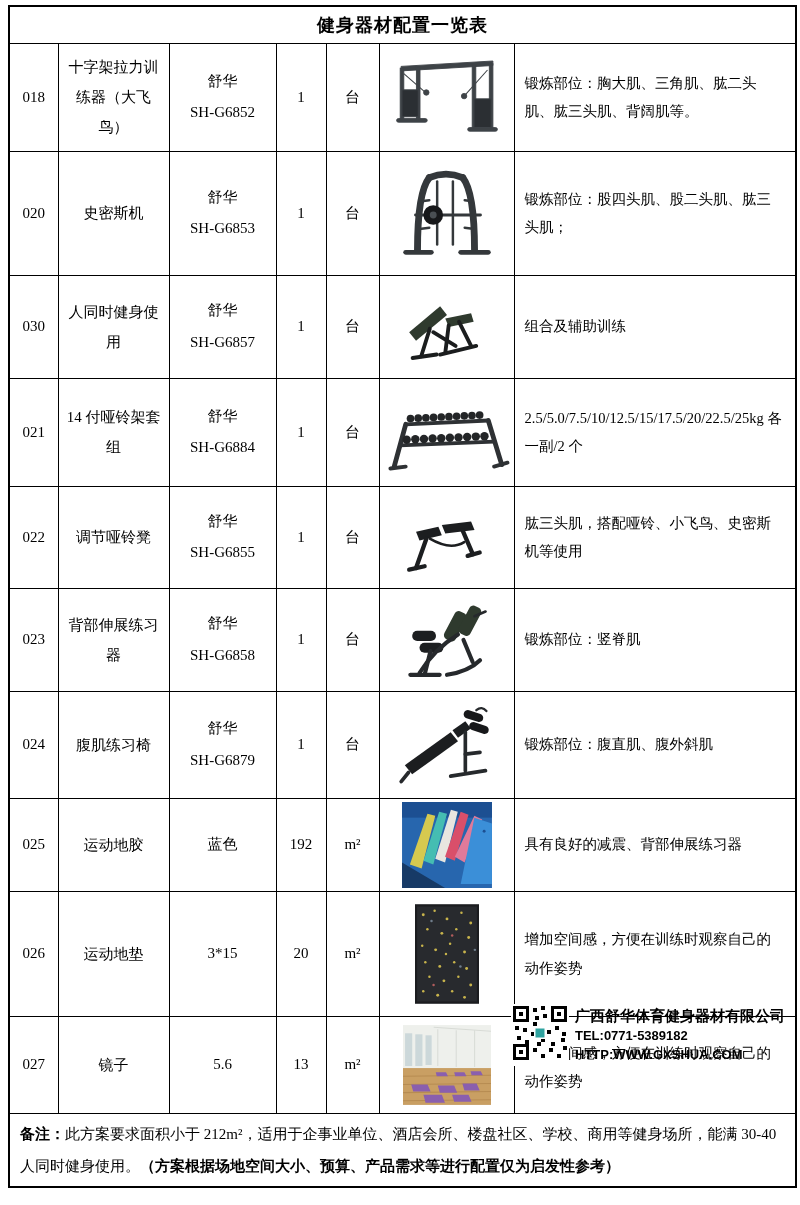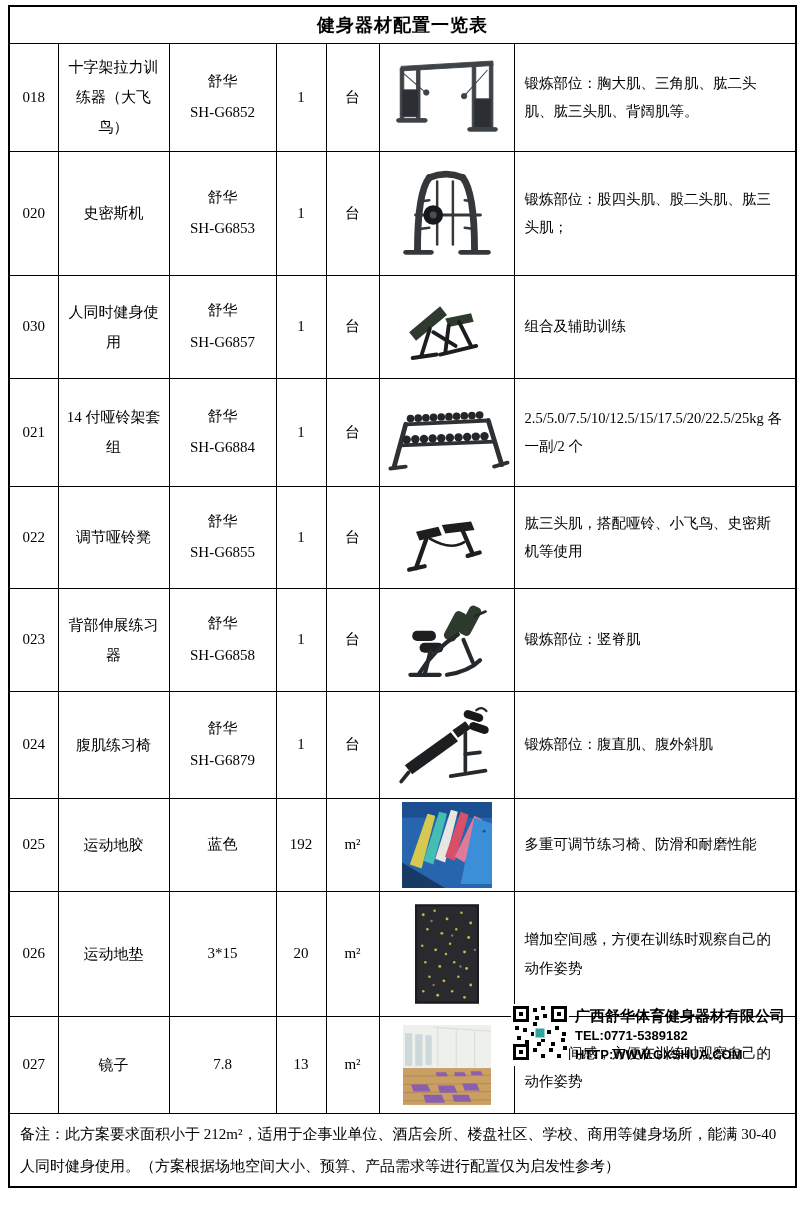--- a/index.html
+++ b/index.html
@@ -21,21 +21,21 @@
   tr.r027 { height:97px;  }
   tr.footer-row { height:65px; }
 
   td.c-name { line-height:2.0; padding:0 7px; }
   td.c-model .mline { line-height:2.1; }
   td.c-remark { text-align:left; padding:13px 10px; line-height:1.95; font-size:14.5px; }
   td.c-remark.pad-down { padding-top:22px; vertical-align:top; }
   td.c-img svg { display:block; margin:0 auto; }
 
   tr.footer-row td { text-align:left; padding:4px 10px; line-height:2.15; font-size:15px; }
-  .fw-b { font-weight:normal;margin-top:44px; }
+  .fw-b { font-weight:bold;margin-top:44px; }
 
   .watermark { position:absolute; left:511px; top:1004px; width:286px; display:flex; align-items:flex-start; gap:6px; z-index:5; }
   .wm-text { font-family:"Liberation Sans","DejaVu Sans",sans-serif; font-weight:bold; color:#000; padding-top:2px; }
   .wm-company { font-size:15px; line-height:1.3; white-space:nowrap; }
   .wm-tel, .wm-url { font-size:13px; line-height:1.5; white-space:nowrap; }
   .qr-box { flex:0 0 auto; background:#fff; }
 </style>
 </head>
 <body>
 
@@ -293,21 +293,21 @@
           <polygon points="0,62 0,88 44,88" fill="#173a66"></polygon>
           <polygon points="8,64 26,12 34,14 20,68" fill="#d6c94f"></polygon>
           <polygon points="22,60 38,10 46,12 32,64" fill="#45bdb2"></polygon>
           <polygon points="34,58 50,8 57,10 44,62" fill="#e8e6e0"></polygon>
           <polygon points="44,56 60,10 68,13 54,60" fill="#d94f6a"></polygon>
           <polygon points="54,56 74,14 82,18 64,62" fill="#e07a9a"></polygon>
           <polygon points="60,84 74,16 92,22 92,84" fill="#3b8fd8"></polygon>
           <circle cx="84" cy="30" r="1.5" fill="#1c4f92"></circle>
         </svg>
       </td>
-      <td class="c-remark">多重可调节练习椅、防滑和耐磨性能</td>
+      <td class="c-remark">具有良好的减震、背部伸展练习器</td>
     </tr>
 
     <tr class="r026">
       <td class="c-id">026</td>
       <td class="c-name">运动地垫</td>
       <td class="c-model">
         <div class="mline">3*15</div>
       </td>
       <td class="c-qty">20</td>
       <td class="c-unit">m²</td>
@@ -354,21 +354,21 @@
           </g>
         </svg>
       </td>
       <td class="c-remark">增加空间感，方便在训练时观察自己的动作姿势</td>
     </tr>
 
     <tr class="r027">
       <td class="c-id">027</td>
       <td class="c-name">镜子</td>
       <td class="c-model">
-        <div class="mline">7.8</div>
+        <div class="mline">5.6</div>
       </td>
       <td class="c-qty">13</td>
       <td class="c-unit">m²</td>
       <td class="c-img">
         <svg width="88" height="82" viewBox="0 0 86 78">
           <rect width="86" height="78" fill="#eef0ec"></rect>
           <rect y="42" width="86" height="36" fill="#c99f63"></rect>
           <g stroke="#b78c52" stroke-width="1">
             <line x1="0" y1="50" x2="86" y2="49"></line>
                 <line x1="0" y1="58" x2="86" y2="57"></line>

